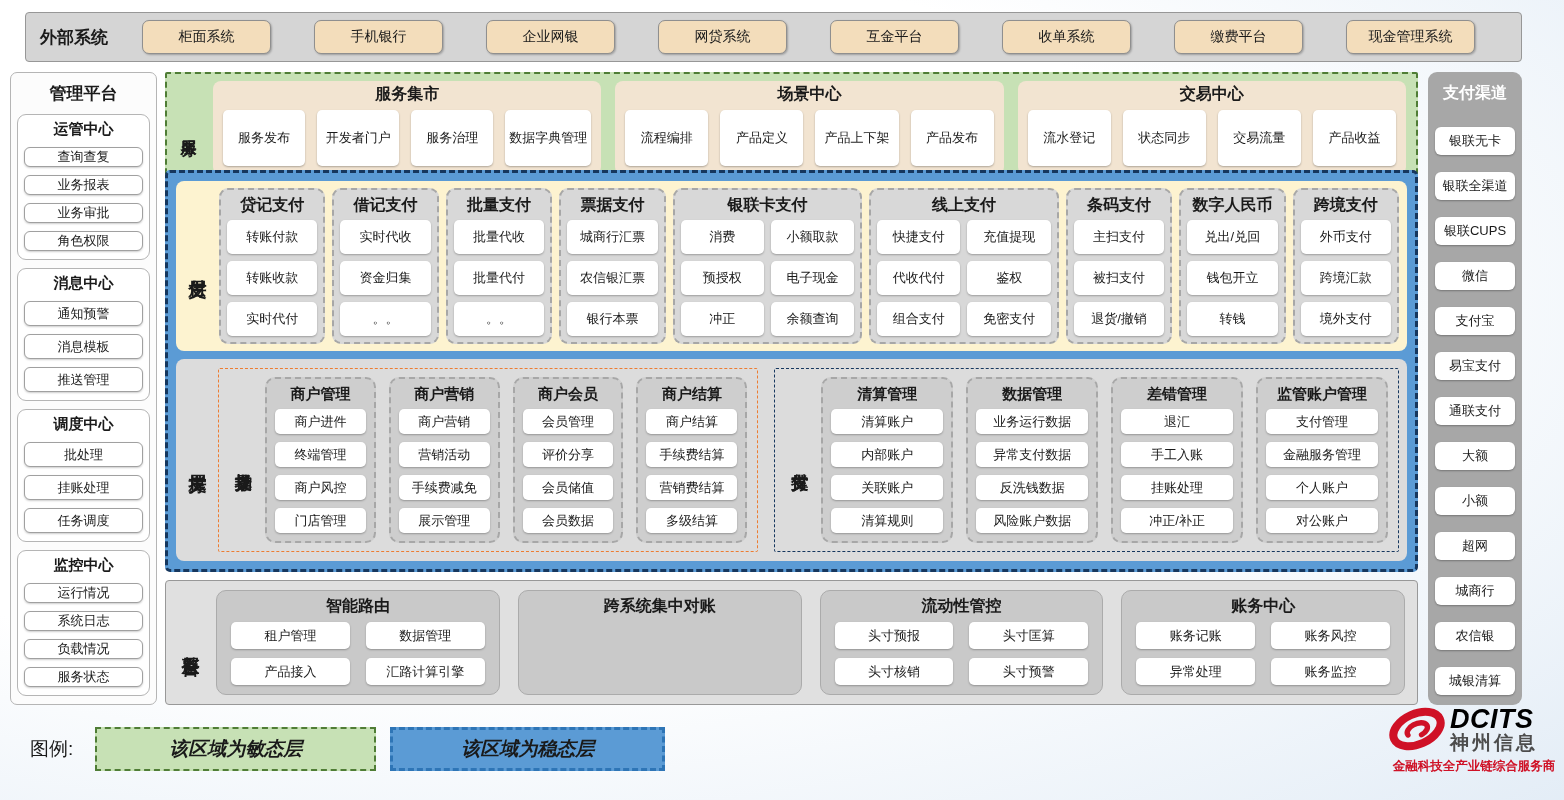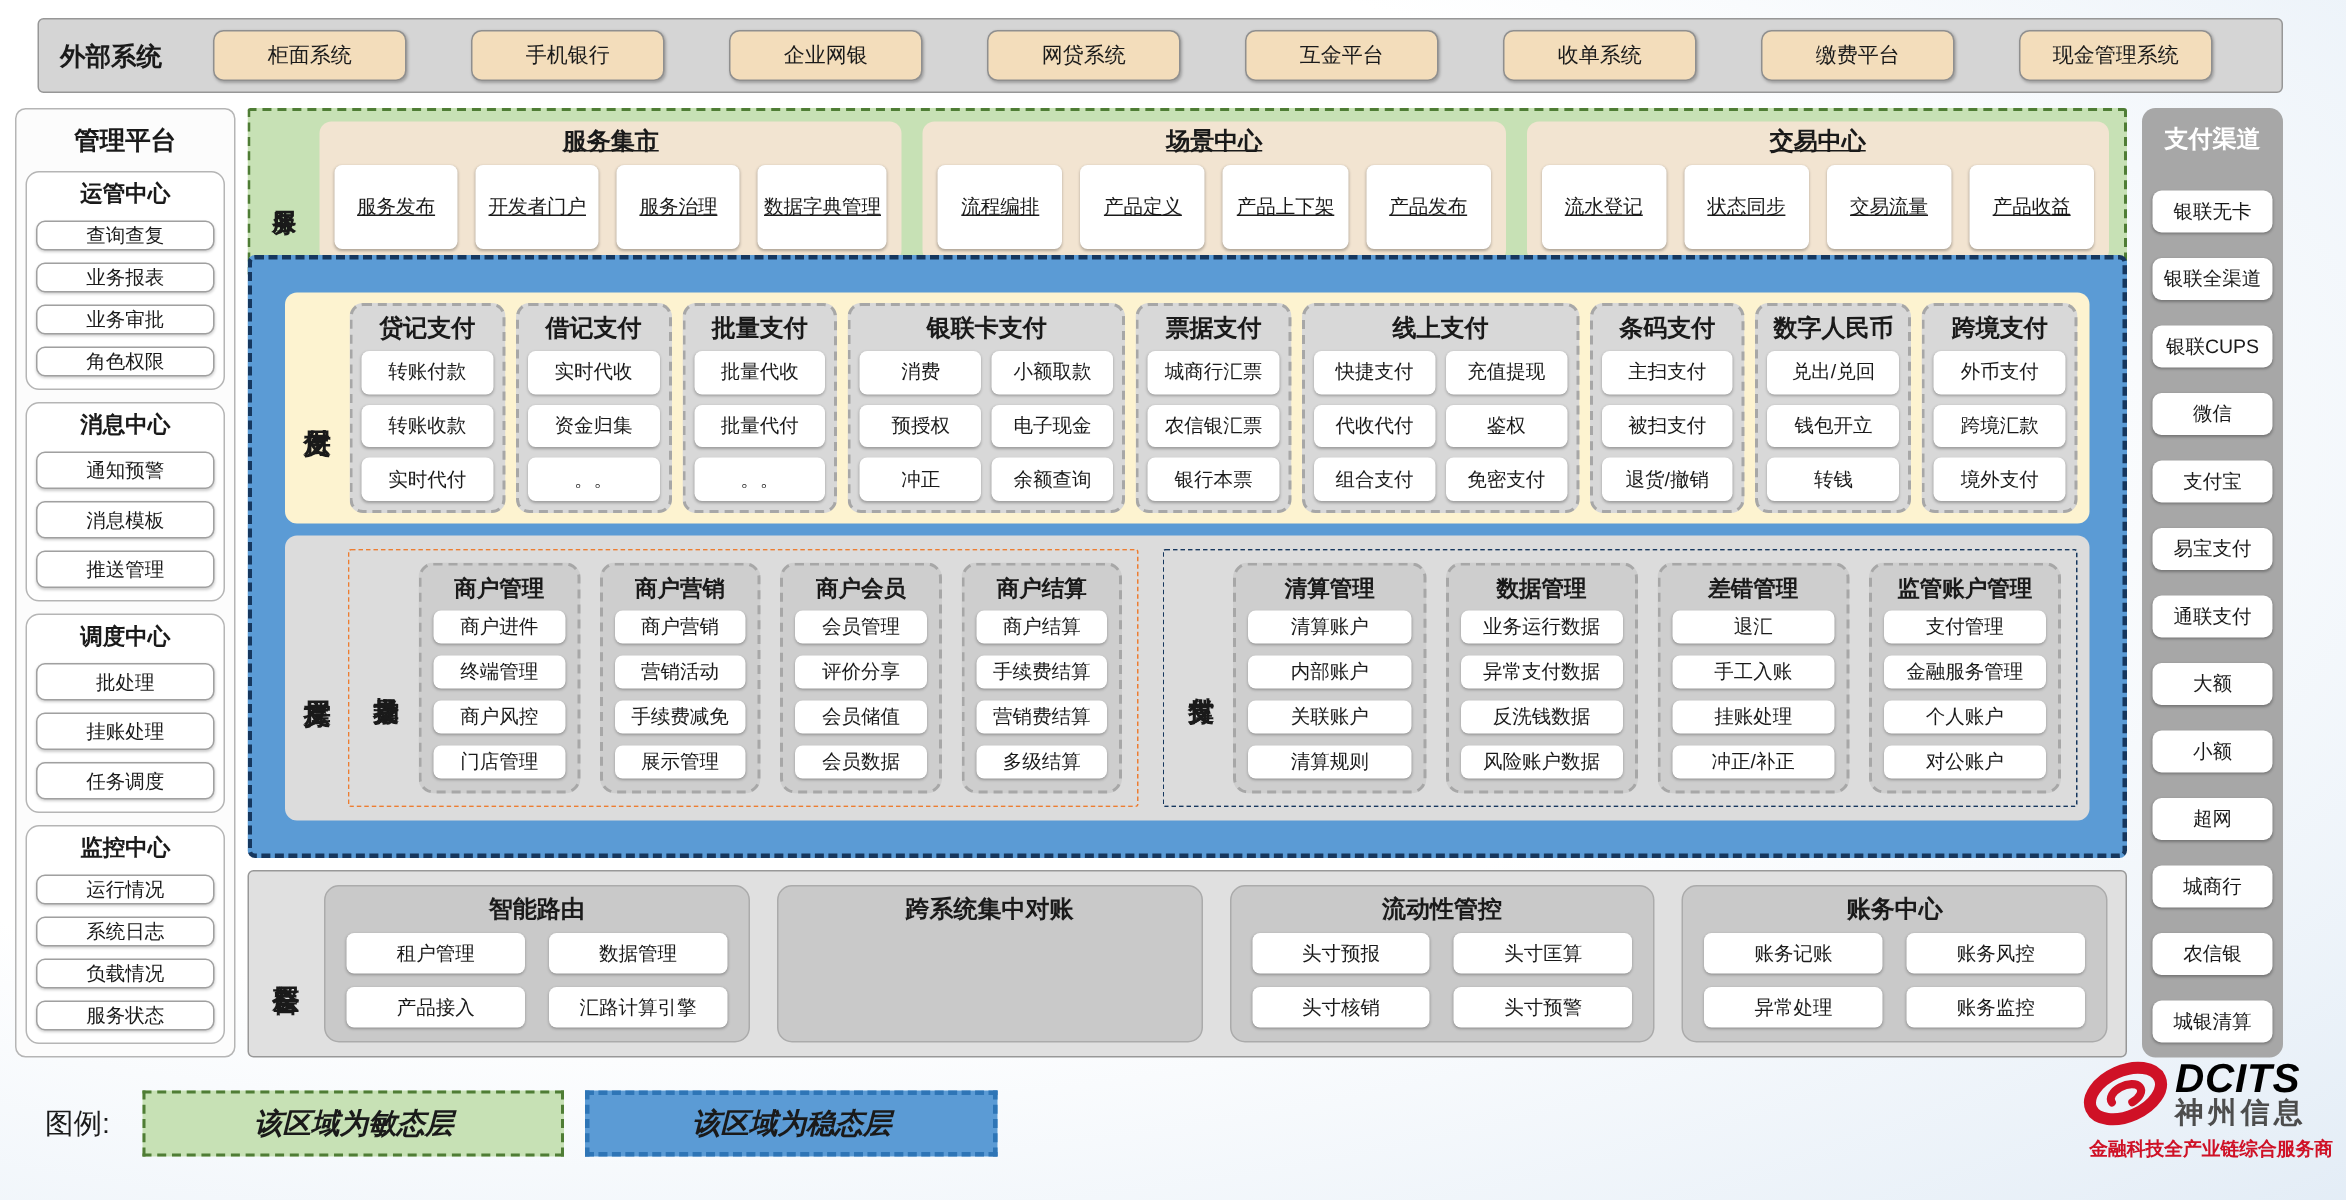--- a/index.html
+++ b/index.html
@@ -37,32 +37,32 @@
   .lg-group { border:1px solid #b5b5b5; border-radius:9px; background:#fff;
               padding:5px 6px 8px; display:flex; flex-direction:column; gap:8px; flex:1; }
   .lg-title { font-size:15px; font-weight:bold; text-align:center; }
   .lg-item { flex:1; border:1px solid #a0a0a0; border-radius:6px; background:#fff;
              font-size:13px; display:flex; align-items:center; justify-content:center;
              box-shadow:0 1px 2px rgba(0,0,0,.2); white-space:nowrap; }
 
   
   .service { position:absolute; left:165px; top:72px; width:1253px; height:112px;
              background:#c7e1b5; border:2px dashed #4f7d35; border-radius:2px;
-             display:flex; align-items:stretch; padding:7px 10px; gap:14px;text-decoration:underline; }
+             display:flex; align-items:stretch; padding:7px 10px; gap:14px; }
   .service .vlabel { font-size:16px; width:22px; }
   .svc-group { flex:1; background:#f2e4d1; border-radius:8px; padding:2px 10px 9px;
                display:flex; flex-direction:column; }
   .svc-title { font-size:16px; font-weight:bold; text-align:center; margin:1px 0 5px; }
   .svc-items { flex:1; display:flex; gap:12px; }
   .svc-items .btn-white { flex:1; }
 
   
   .blue-wrap { position:absolute; left:165px; top:170px; width:1253px; height:402px;
                background:#5b9bd5; border:3px dashed #16375e; border-radius:5px;
-               padding:22px; display:flex; flex-direction:column; gap:8px; }
+               padding:8px; display:flex; flex-direction:column; gap:8px; }
 
   
   .pay-layer { height:170px; background:#fdf3d0; border-radius:8px;
                display:flex; padding:7px 8px; gap:9px; }
   .pay-layer > .vlabel { font-size:18px; width:26px; }
   .pay-cols { flex:1; display:flex; gap:7px; }
   .pay-col { flex:1; background:#d8d8d8; border:2px dashed #a7a7a7; border-radius:9px;
              padding:3px 6px 6px; display:flex; flex-direction:column; min-width:0; }
   .pay-col.double { flex:1.92; }
   .pay-title { font-size:16px; font-weight:bold; text-align:center; margin:2px 0 4px; white-space:nowrap; }
@@ -300,47 +300,47 @@
             <div class="pay-items">
 
                 <div class="btn-white">批量代收</div>
 
                 <div class="btn-white">批量代付</div>
 
                 <div class="btn-white">。。</div>
               </div>
           </div>
 
+          <div class="pay-col single">
+            <div class="pay-title">票据支付</div>
+            <div class="pay-items">
+
+                <div class="btn-white">城商行汇票</div>
+
+                <div class="btn-white">农信银汇票</div>
+
+                <div class="btn-white">银行本票</div>
+              </div>
+          </div>
+
           <div class="pay-col double">
             <div class="pay-title">银联卡支付</div>
             <div class="pay-items">
 
                 <div class="btn-white">消费</div>
 
                 <div class="btn-white">小额取款</div>
 
                 <div class="btn-white">预授权</div>
 
                 <div class="btn-white">电子现金</div>
 
                 <div class="btn-white">冲正</div>
 
                 <div class="btn-white">余额查询</div>
-              </div>
-          </div>
-
-          <div class="pay-col single">
-            <div class="pay-title">票据支付</div>
-            <div class="pay-items">
-
-                <div class="btn-white">城商行汇票</div>
-
-                <div class="btn-white">农信银汇票</div>
-
-                <div class="btn-white">银行本票</div>
               </div>
           </div>
 
           <div class="pay-col double">
             <div class="pay-title">线上支付</div>
             <div class="pay-items">
 
                 <div class="btn-white">快捷支付</div>
 
                 <div class="btn-white">充值提现</div>

